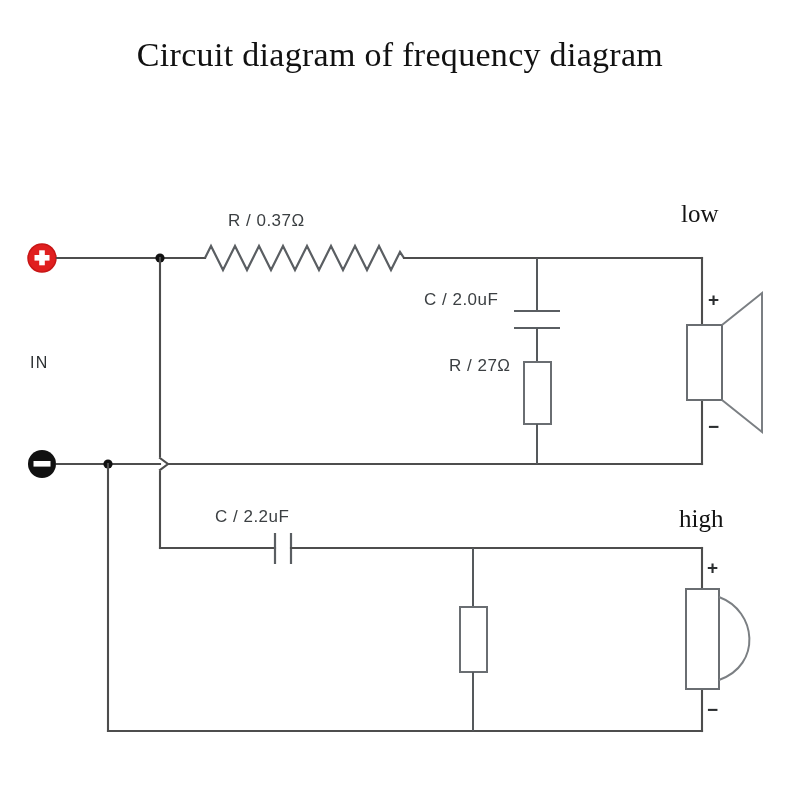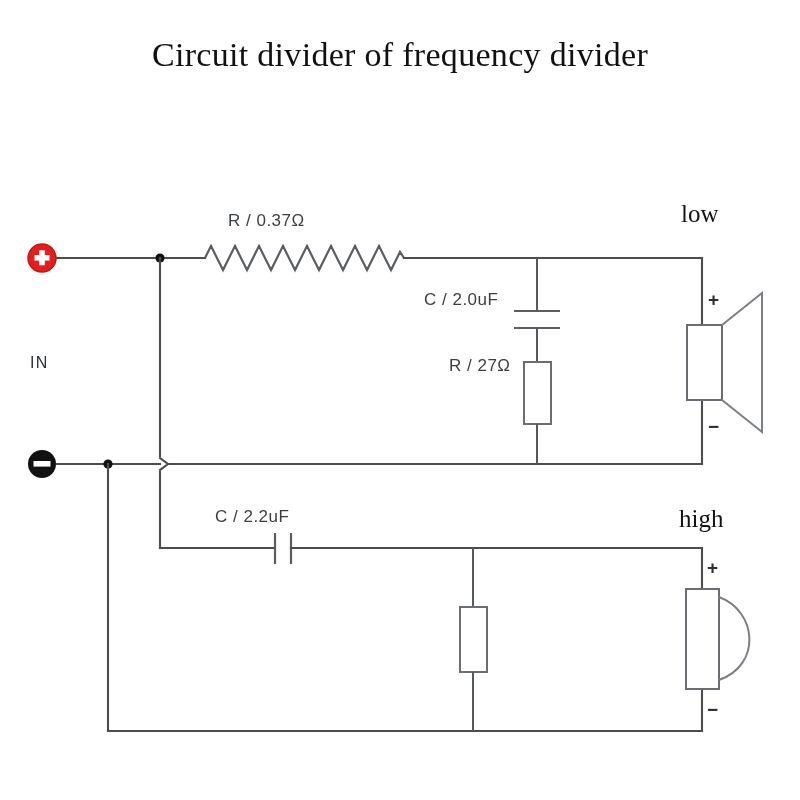--- a/index.html
+++ b/index.html
@@ -89,21 +89,21 @@
     font-size: 19px;
     fill: #2a2d2f;
     font-weight: 700;
   }
 </style>
 </head>
 <body>
 
 <div id="stage">
 
-  <div id="title">Circuit divider of frequency divider</div>
+  <div id="title">Circuit diagram of frequency diagram</div>
 
   <svg id="circuit" width="800" height="800" viewBox="0 0 800 800">
 
     <g>
       <circle cx="42" cy="258" r="14" fill="#e01f1f"></circle>
       <circle cx="42" cy="258" r="14" fill="none" stroke="#c81616" stroke-width="1.5"></circle>
       <rect x="34.5" y="255" width="15" height="5.6" fill="#ffffff"></rect>
       <rect x="39.2" y="250.3" width="5.6" height="15" fill="#ffffff"></rect>
     </g>
 

